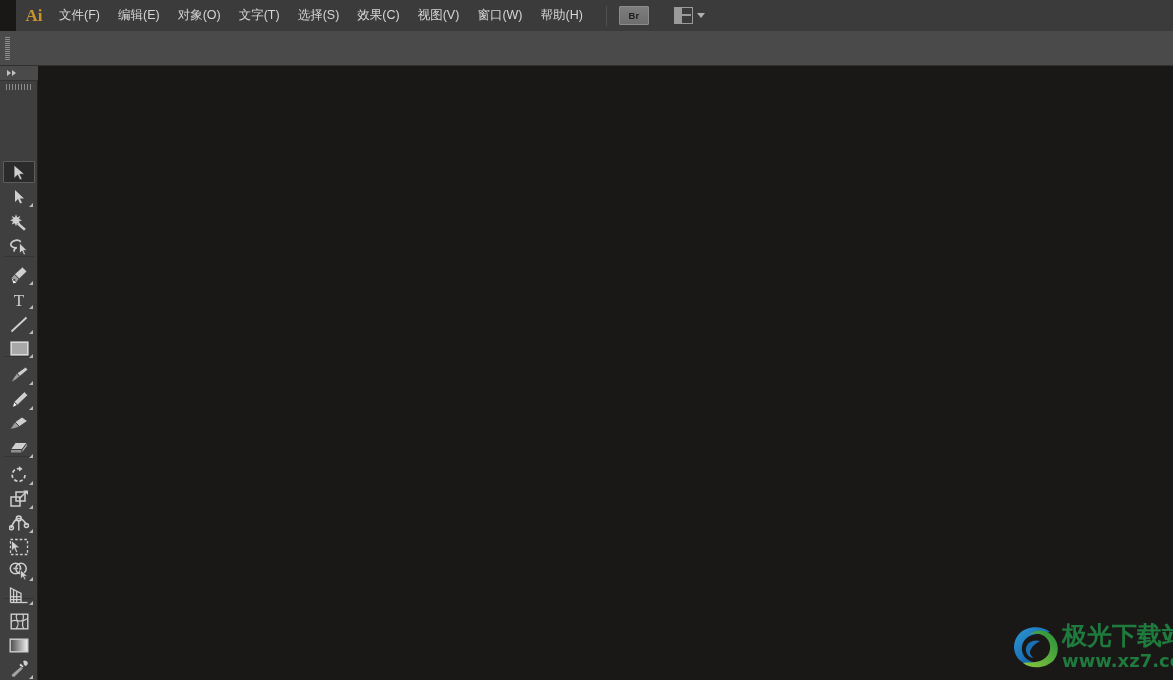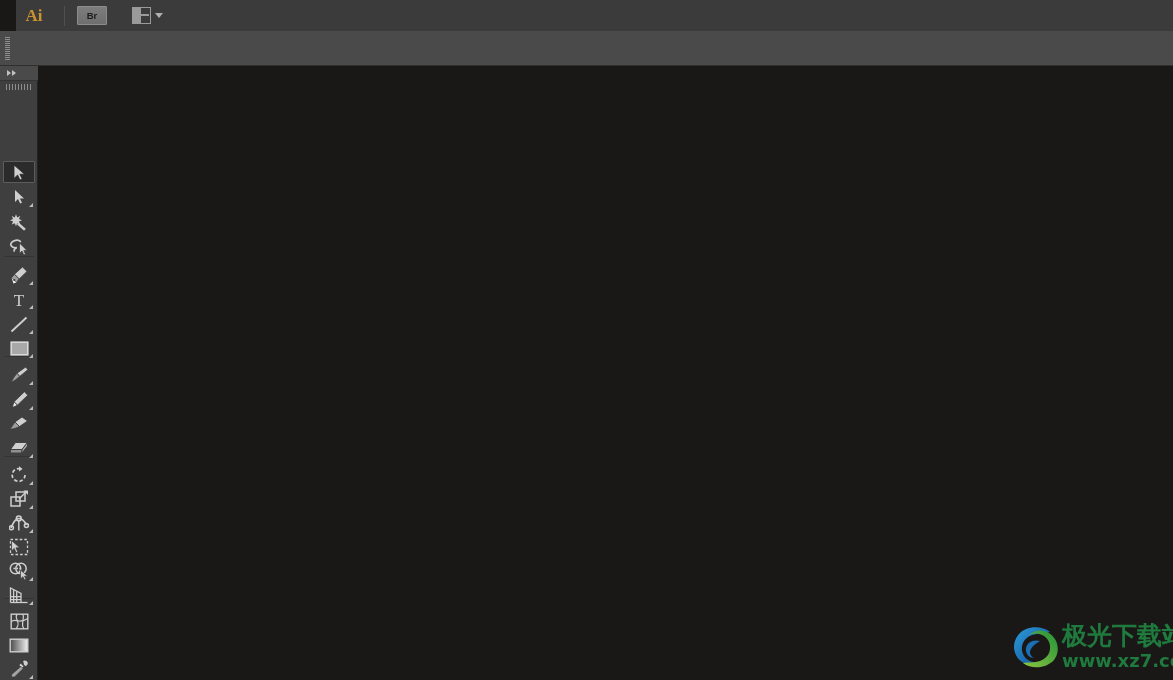--- a/index.html
+++ b/index.html
@@ -168,20 +168,31 @@
   .wm-logo { position:absolute; left:0px; top:3px; }
 </style>
 </head>
 <body>
 
 <div id="app">
 
   <div class="menubar">
     <div class="ai-logo">Ai</div>
 
+    <div class="menu-items">
+      <div class="menu-item">文件(F)</div>
+      <div class="menu-item">编辑(E)</div>
+      <div class="menu-item">对象(O)</div>
+      <div class="menu-item">文字(T)</div>
+      <div class="menu-item">选择(S)</div>
+      <div class="menu-item">效果(C)</div>
+      <div class="menu-item">视图(V)</div>
+      <div class="menu-item">窗口(W)</div>
+      <div class="menu-item">帮助(H)</div>
+    </div>
 
     <div class="menu-sep"></div>
 
     <div class="br-button">Br</div>
 
     <div class="arrange-wrap">
       <div class="arrange-icon"></div>
       <div class="caret-down"></div>
     </div>
   </div>

